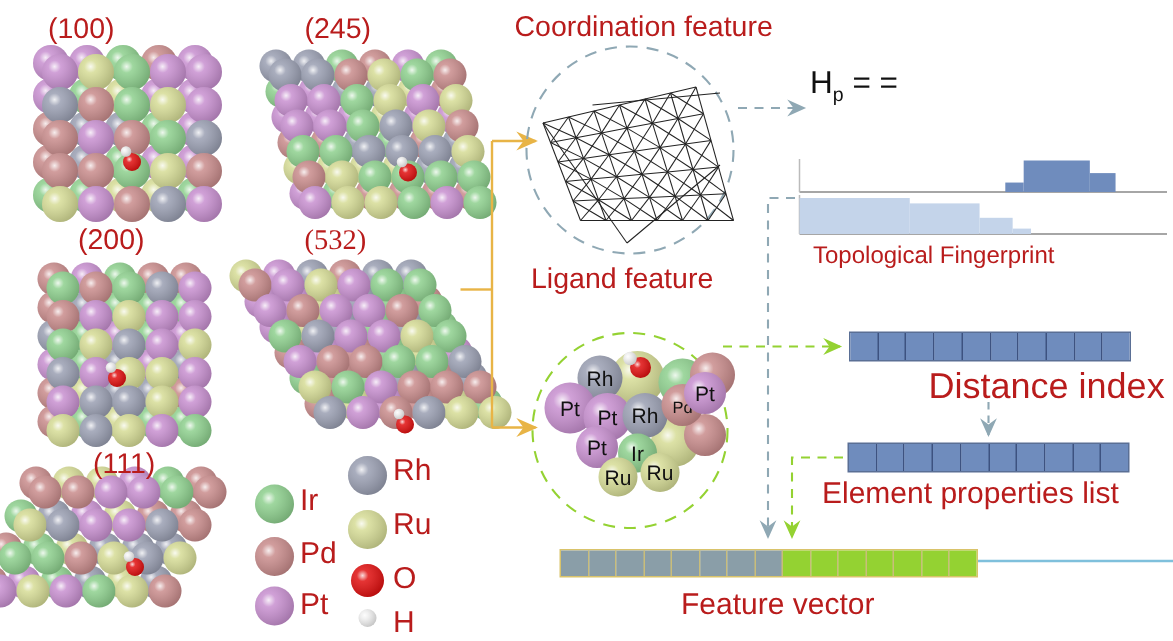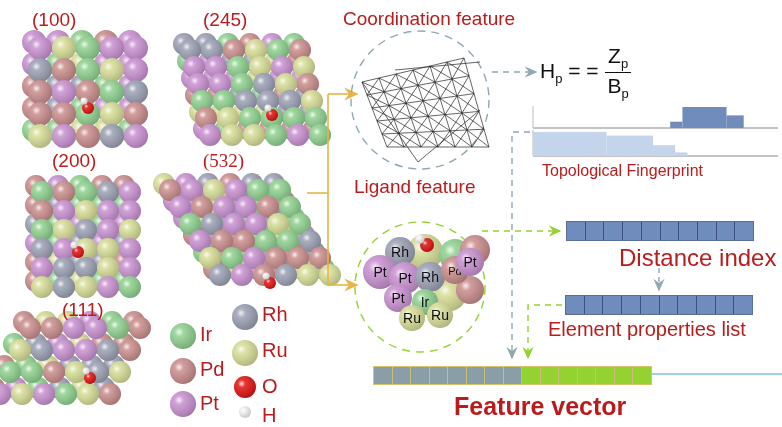--- a/index.html
+++ b/index.html
@@ -928,24 +928,20 @@
 <div class="lbl legend-lbl" style="left:262px;top:375px;">O</div>
 <div class="lbl legend-lbl" style="left:262px;top:404px;">H</div>
 
 <div class="lbl big" style="left:343px;top:8px;text-align:center;">Coordination feature</div>
 <div class="lbl big" style="left:354px;top:176px;">Ligand feature</div>
 
 <div class="formula" style="left:540px;top:44px;">
   <span><span>H</span><sub>p</sub></span>
   <span>=</span>
   <span>=</span>
-  <span class="frac">
-    <span class="num"><span>Z</span><sub>p</sub></span>
-    <span class="den"><span>B</span><sub>p</sub></span>
-  </span>
 </div>
 
 <div class="lbl big" style="left:542px;top:162px;font-size:16px;">Topological Fingerprint</div>
 
 <div class="cellrow" id="dist-row" style="left:566px;top:221px;width:188px;height:20px;">
     <div class="c"></div>
     <div class="c"></div>
     <div class="c"></div>
     <div class="c"></div>
     <div class="c"></div>
@@ -981,13 +977,13 @@
     <div class="c" style="background: rgb(138, 158, 168);"></div>
     <div class="c" style="background: rgb(138, 158, 168);"></div>
     <div class="c" style="background: rgb(148, 210, 50);"></div>
     <div class="c" style="background: rgb(148, 210, 50);"></div>
     <div class="c" style="background: rgb(148, 210, 50);"></div>
     <div class="c" style="background: rgb(148, 210, 50);"></div>
     <div class="c" style="background: rgb(148, 210, 50);"></div>
     <div class="c" style="background: rgb(148, 210, 50);"></div>
     <div class="c" style="background: rgb(148, 210, 50);"></div>
   </div>
-<div class="lbl big" style="left:454px;top:392px;font-size:25px;font-weight:bold;">Feature vector</div>
+<div class="lbl big" style="left:454px;top:392px;font-size:20px;">Feature vector</div>
 
 </body></html>

